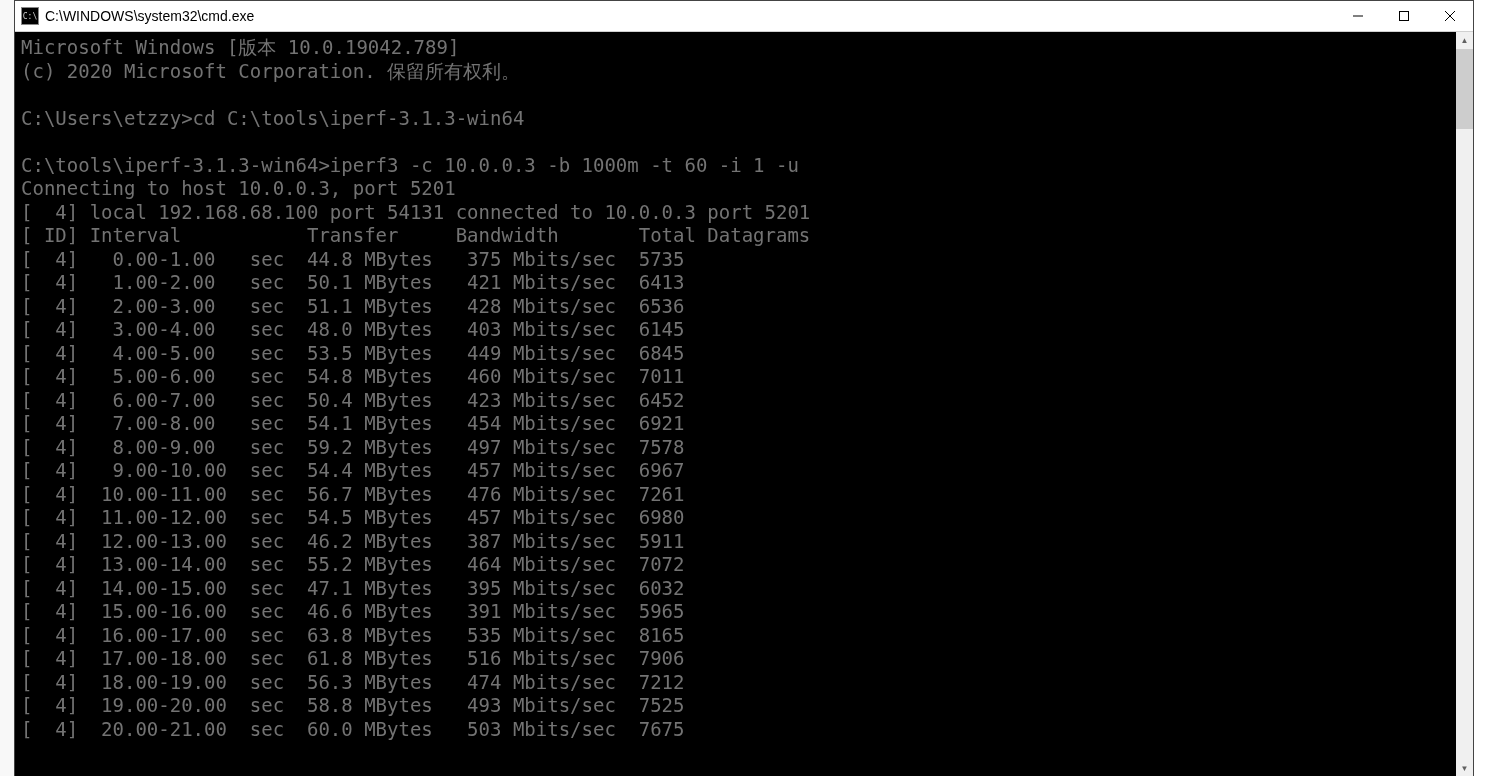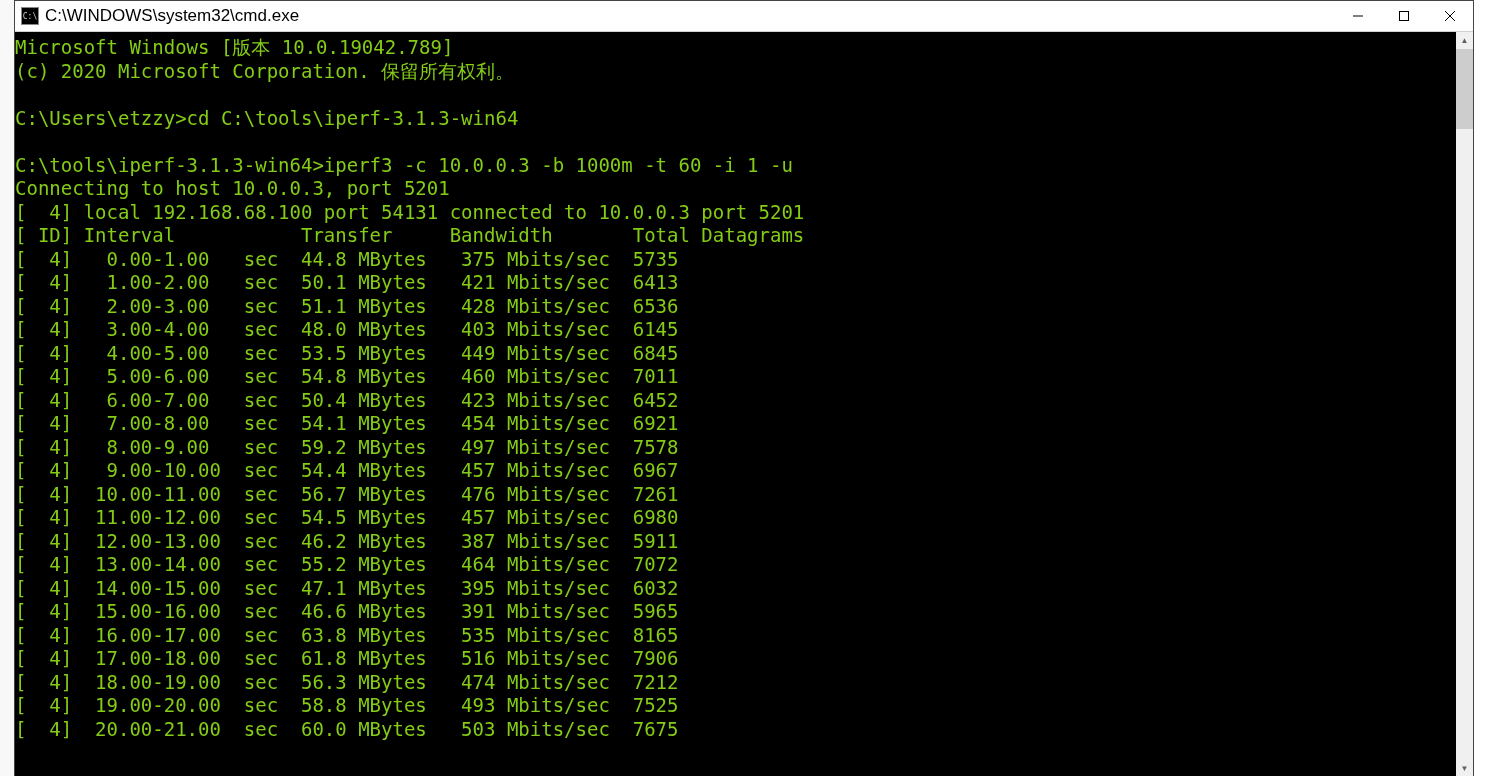--- a/index.html
+++ b/index.html
@@ -41,21 +41,21 @@
     border: 1px solid #888;
     margin-right: 6px;
     display: flex;
     align-items: center;
     justify-content: center;
     font-size: 8px;
     color: #ccc;
     font-family: monospace;
   }
   .title-text {
-    font-size: 17px;
+    font-size: 14px;
     color: #000;
   }
   .titlebar-controls {
     display: flex;
     height: 100%;
   }
   .win-btn {
     width: 46px;
     height: 100%;
     display: flex;
@@ -67,25 +67,25 @@
   }
   .terminal-wrap {
     position: relative;
     flex: 1;
     display: flex;
     background: #000;
   }
   .terminal {
     flex: 1;
     background: #000;
-    color: #84cc16;
+    color: #737373;
     font-family: "NSimSun","SimSun","Consolas",monospace;
     font-size: 19px;
     line-height: 23.5px;
-    padding: 4px 0 0 0;
+    padding: 4px 0 0 6px;
     white-space: pre;
     overflow: hidden;
   }
   .scrollbar {
     width: 17px;
     background: #f0f0f0;
     display: flex;
     flex-direction: column;
   }
   .scroll-arrow {

